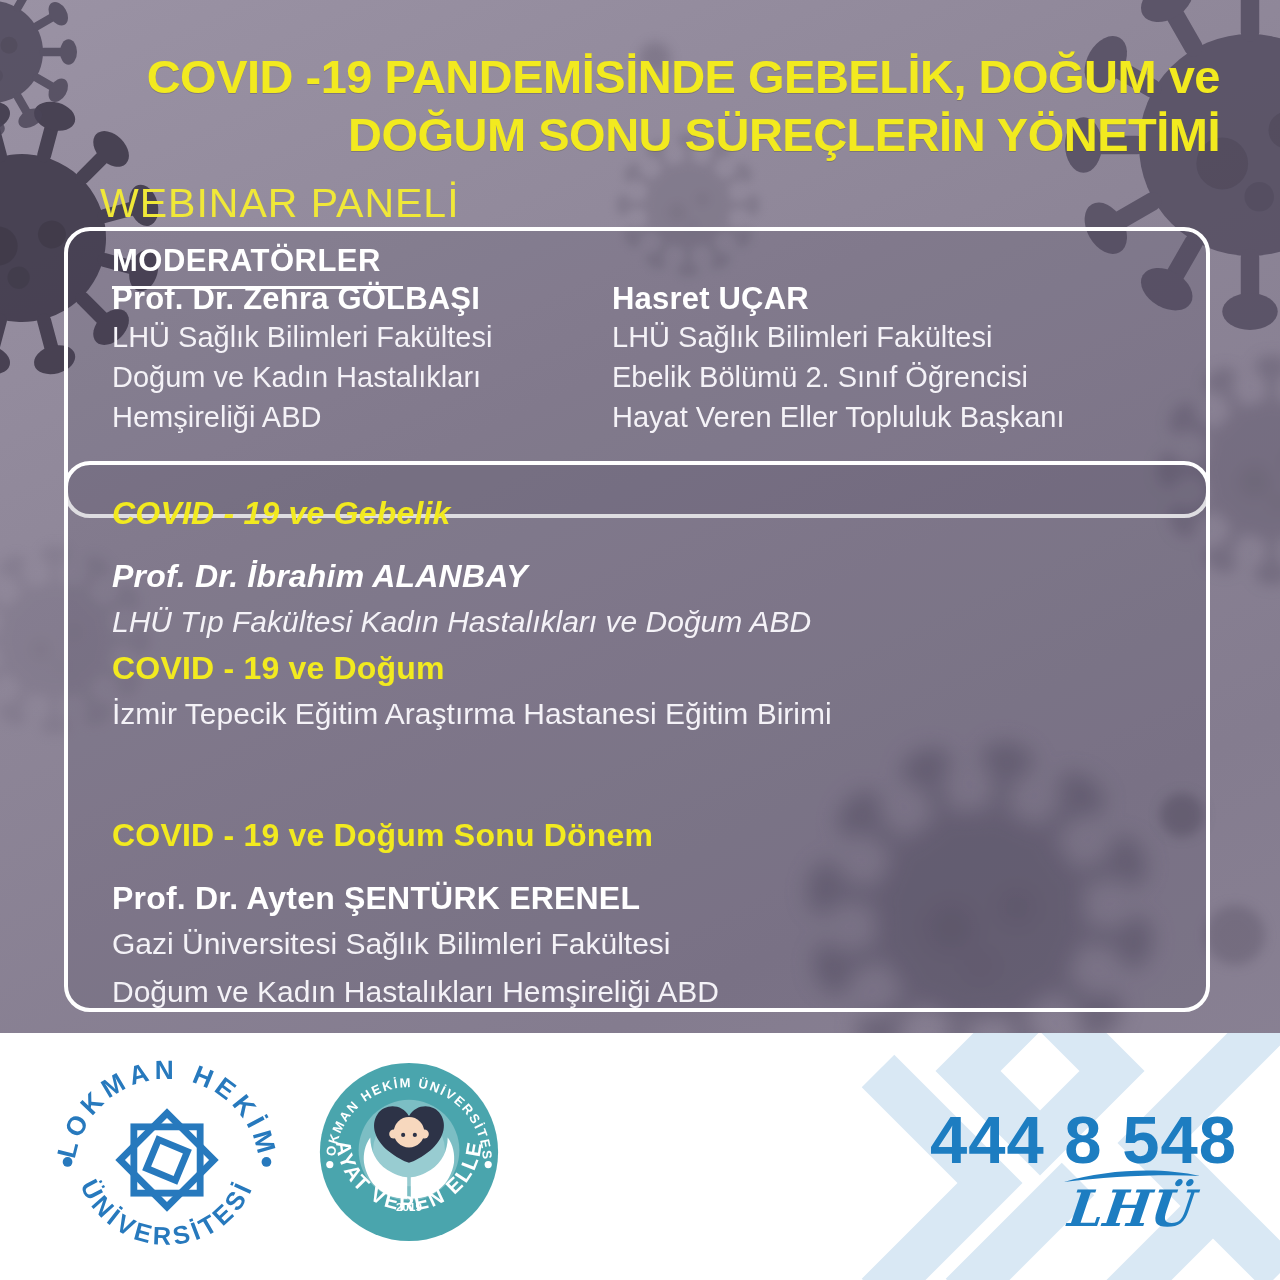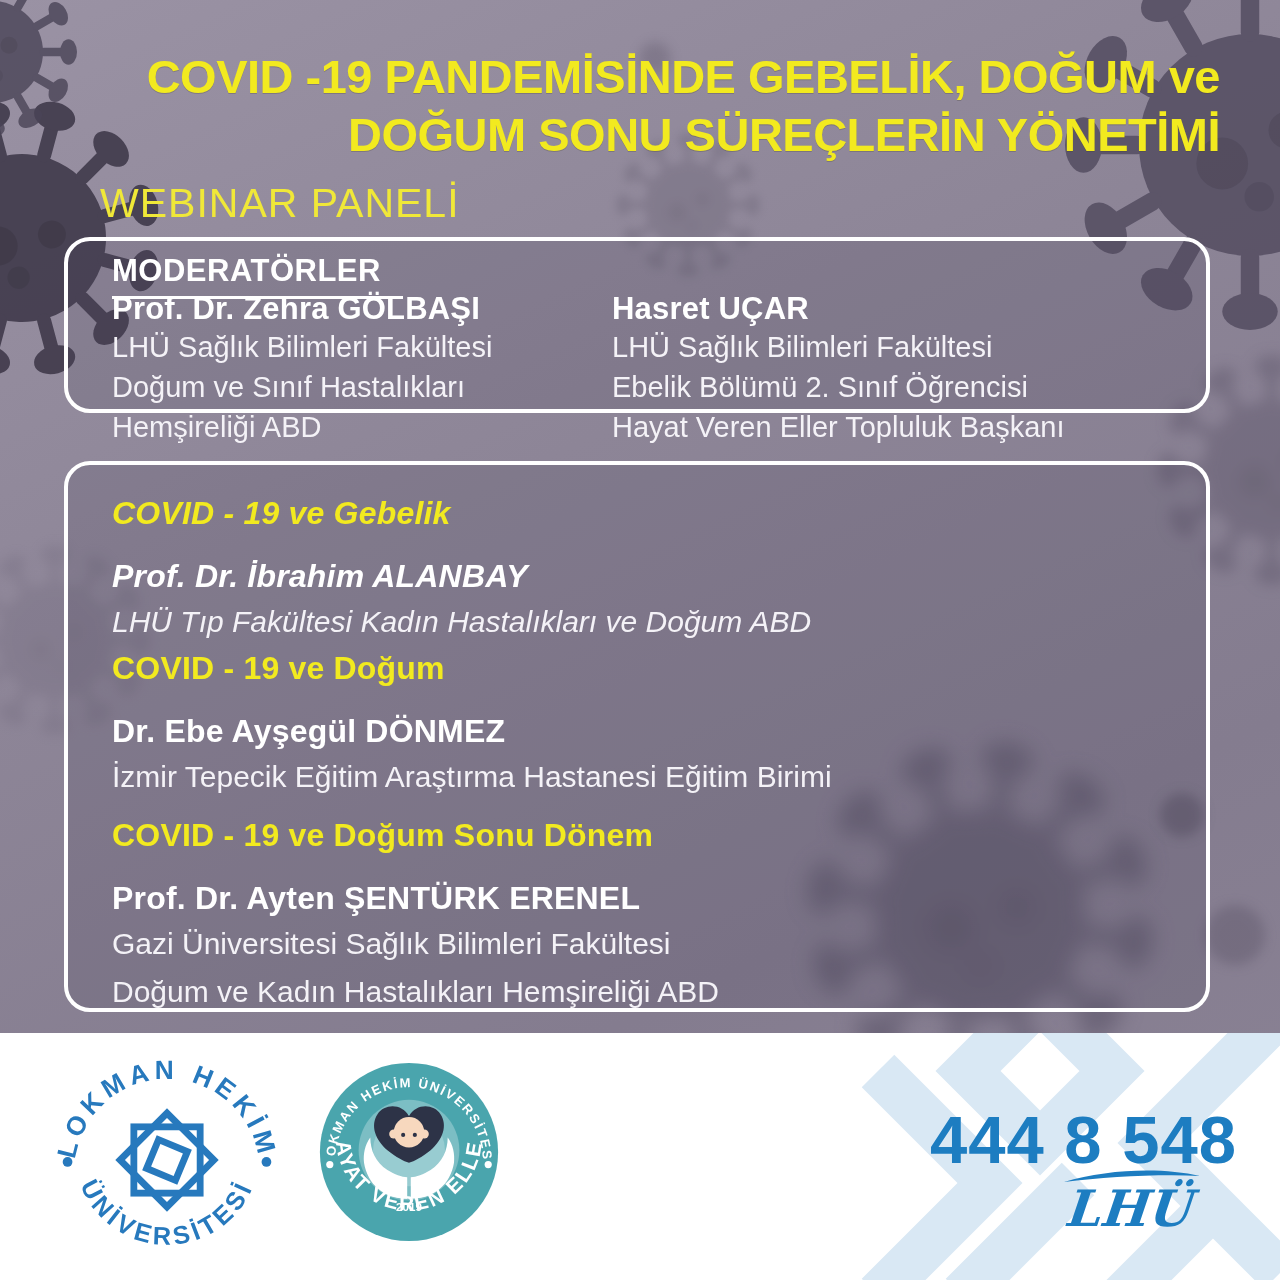--- a/index.html
+++ b/index.html
@@ -18,21 +18,21 @@
   }
   .title-sub{
     margin-top:16px;color:#f0e838;font-size:41px;font-weight:400;letter-spacing:1px;
   }
 
   
   .panel-box{
     position:absolute;left:64px;width:1146px;border:4px solid #ffffff;
     border-radius:26px;background:rgba(73,65,86,0.18);box-sizing:border-box;
   }
-  .box-moderators{top:227px;height:176px;margin-top:10px;}
+  .box-moderators{top:227px;height:291px;}
   .box-sessions{top:461px;height:551px;}
 
   .mod-heading{
     position:absolute;left:44px;top:12px;color:#fff;font-size:31px;font-weight:800;
     letter-spacing:.5px;border-bottom:3px solid #fff;padding:0 22px 7px 0;display:inline-block;
   }
   .mod-col{position:absolute;top:50px;color:#fff;}
   .mod-col-left{left:44px;}
   .mod-col-right{left:544px;}
   .person-name{font-size:31px;font-weight:800;letter-spacing:.2px;}
@@ -146,40 +146,39 @@
       <span>DOĞUM SONU SÜREÇLERİN YÖNETİMİ</span>
     </h1>
     <div class="title-sub">WEBINAR PANELİ</div>
   </header>
 
   <section class="panel-box box-moderators">
     <div class="mod-heading">MODERATÖRLER</div>
     <div class="mod-col mod-col-left">
       <div class="person-name">Prof. Dr. Zehra GÖLBAŞI</div>
       <div class="person-line">LHÜ Sağlık Bilimleri Fakültesi</div>
-      <div class="person-line">Doğum ve Sınıf Hastalıkları</div>
+      <div class="person-line">Doğum ve Kadın Hastalıkları</div>
       <div class="person-line">Hemşireliği ABD</div>
     </div>
     <div class="mod-col mod-col-right">
       <div class="person-name">Hasret UÇAR</div>
       <div class="person-line">LHÜ Sağlık Bilimleri Fakültesi</div>
       <div class="person-line">Ebelik Bölümü 2. Sınıf Öğrencisi</div>
       <div class="person-line">Hayat Veren Eller Topluluk Başkanı</div>
     </div>
   </section>
 
   <section class="panel-box box-sessions">
     <div class="session session-1">
       <div class="session-topic">COVID - 19 ve Gebelik</div>
       <div class="session-speaker">Prof. Dr. İbrahim ALANBAY</div>
       <div class="session-affil">LHÜ Tıp Fakültesi Kadın Hastalıkları ve Doğum ABD</div>
     </div>
     <div class="session session-2">
       <div class="session-topic">COVID - 19 ve Doğum</div>
-      <div class="session-speaker">Dr. Ebe Ayşegül DÖNMEZ</div>
       <div class="session-affil">İzmir Tepecik Eğitim Araştırma Hastanesi Eğitim Birimi</div>
     </div>
     <div class="session session-3">
       <div class="session-topic">COVID - 19 ve Doğum Sonu Dönem</div>
       <div class="session-speaker">Prof. Dr. Ayten ŞENTÜRK ERENEL</div>
       <div class="session-affil">Gazi Üniversitesi Sağlık Bilimleri Fakültesi</div>
       <div class="session-affil">Doğum ve Kadın Hastalıkları Hemşireliği ABD</div>
     </div>
   </section>
 

